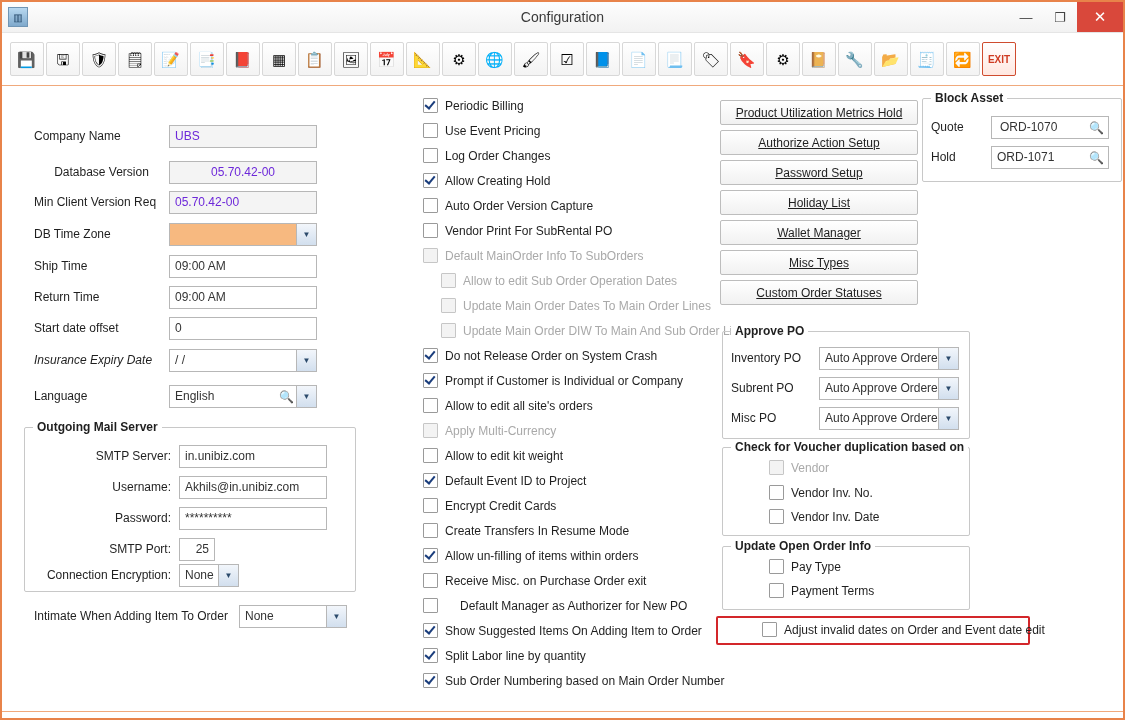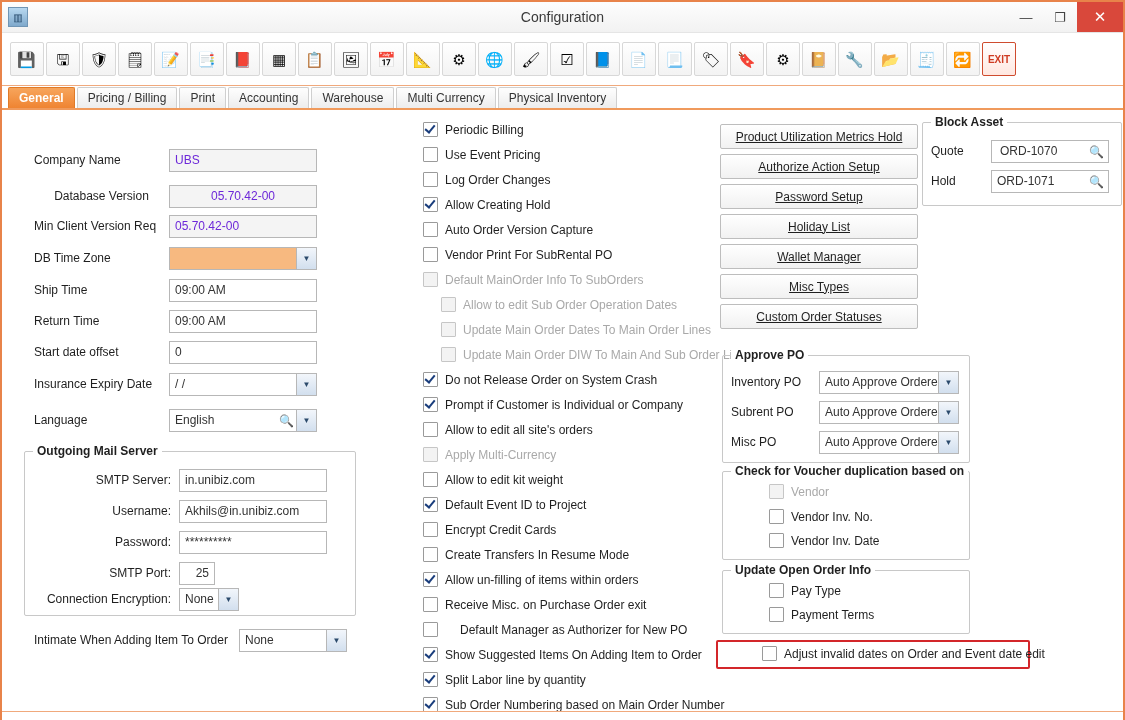--- a/index.html
+++ b/index.html
@@ -409,29 +409,20 @@
         <span class="tool-glyph">🧾</span>
       </div>
     <div class="tool-btn">
         <span class="tool-glyph">🔁</span>
       </div>
     <div class="tool-btn exit">
         <span>EXIT</span>
       </div>
   </div>
 
-  <div class="tabstrip">
-    <div class="tab active">General</div>
-    <div class="tab">Pricing / Billing</div>
-    <div class="tab">Print</div>
-    <div class="tab">Accounting</div>
-    <div class="tab">Warehouse</div>
-    <div class="tab">Multi Currency</div>
-    <div class="tab">Physical Inventory</div>
-  </div>
 
   <div class="content">
 
     <div class="col-left">
 
       <div class="frow" style="left:32px; top:38px;">
         <div class="flabel" style="width:135px;">Company Name</div>
         <div class="tbox gray" style="width:148px;">UBS</div>
       </div>
 
@@ -462,21 +453,21 @@
         <div class="flabel" style="width:135px;">Return Time</div>
         <div class="tbox" style="width:148px;">09:00 AM</div>
       </div>
 
       <div class="frow" style="left:32px; top:230px;">
         <div class="flabel" style="width:135px;">Start date offset</div>
         <div class="tbox" style="width:148px;">0</div>
       </div>
 
       <div class="frow" style="left:32px; top:262px;">
-        <div class="flabel" style="width:135px;">Insurance Expiry Date</div>
+        <div class="flabel" style="width:135px;font-style:italic;">Insurance Expiry Date</div>
         <div class="combo" style="width:148px;">
           <span>/  /</span>
           <span class="arrow">▼</span>
         </div>
       </div>
 
       <div class="frow" style="left:32px; top:298px;">
         <div class="flabel" style="width:135px;">Language</div>
         <div class="combo" style="width:148px;">
           <span>English</span>

